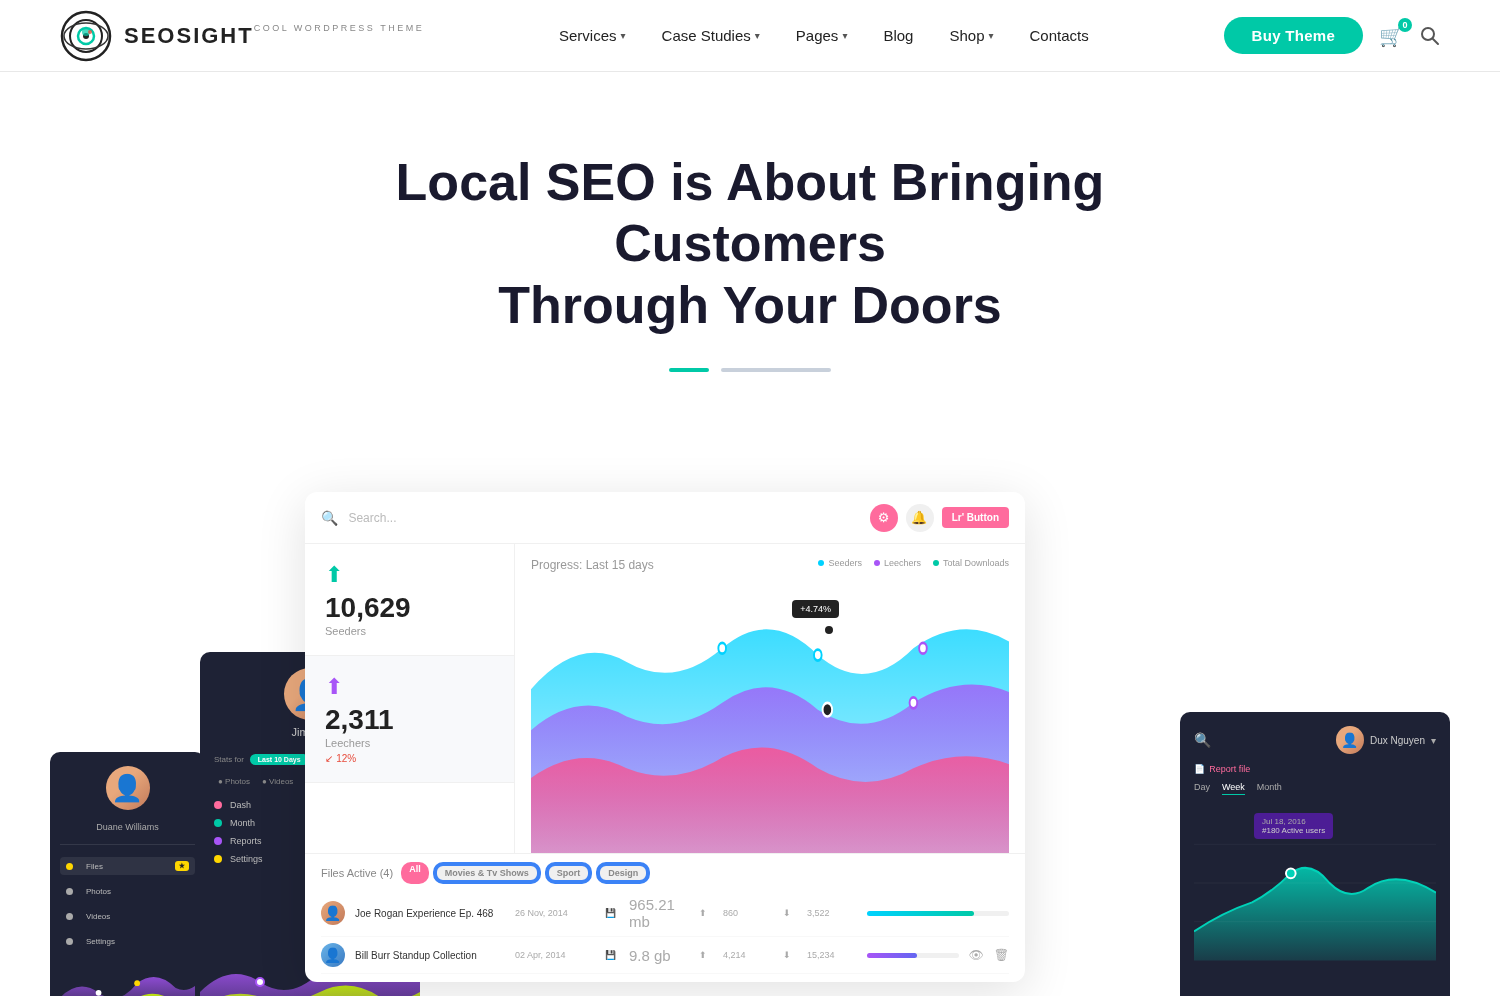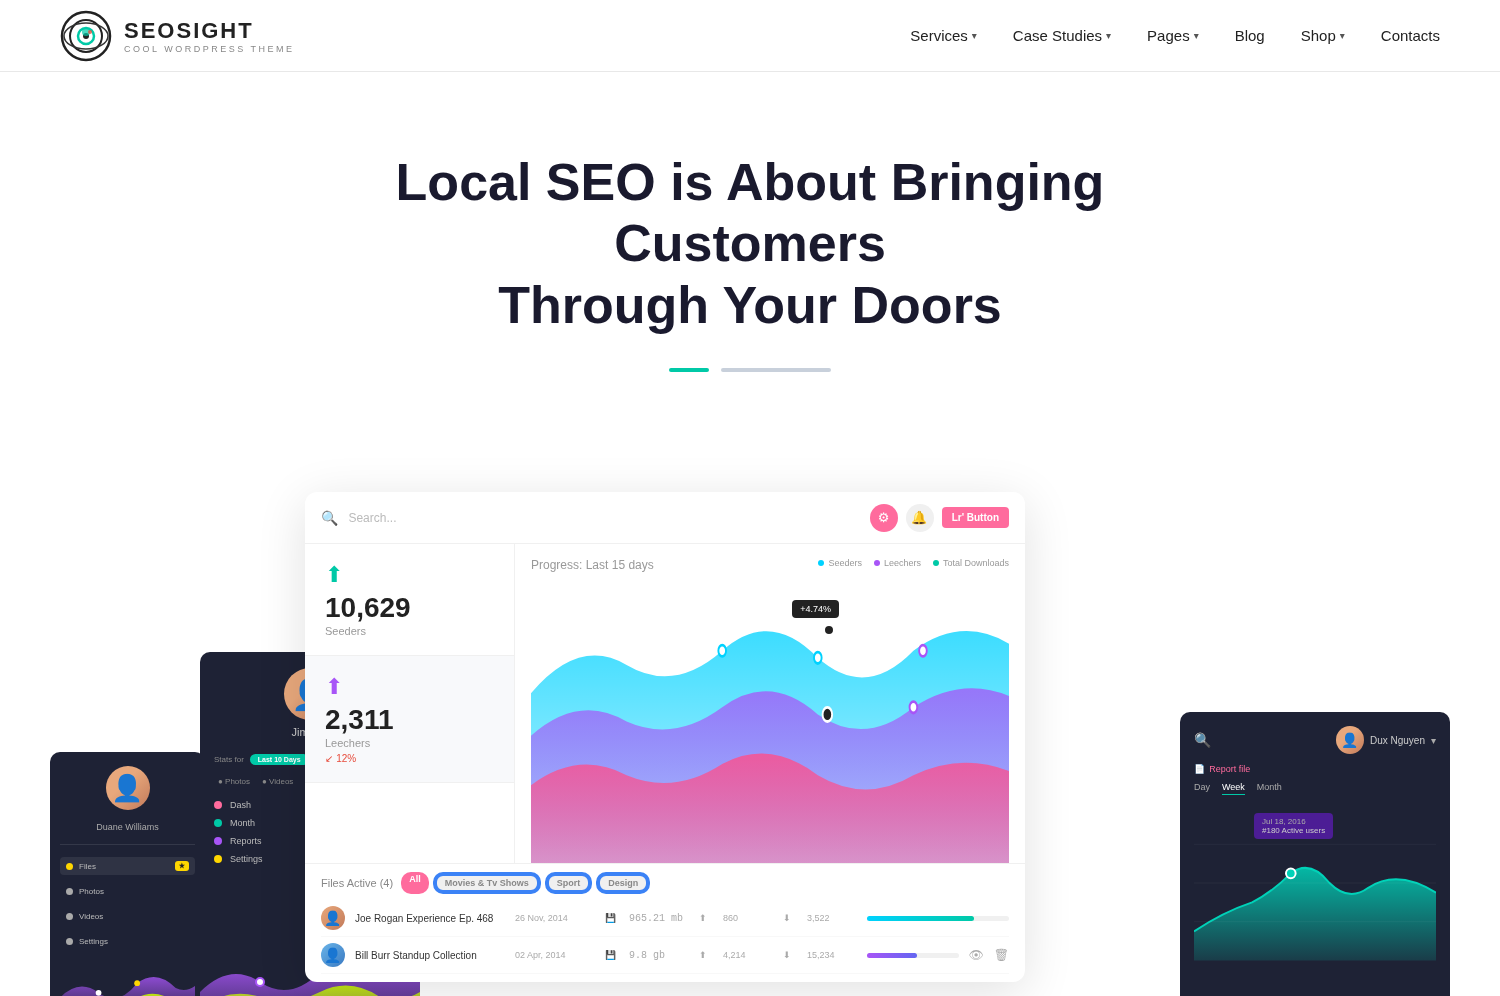--- a/index.html
+++ b/index.html
@@ -19,21 +19,21 @@
       display: flex;
       align-items: center;
       gap: 12px;
     }
     .logo-icon {
       width: 52px;
       height: 52px;
     }
     .logo-text-area {
       display: flex;
-      flex-direction: column;
+      flex-direction: row;
     }
     .logo-title {
       font-size: 22px;
       font-weight: 800;
       letter-spacing: 2px;
       color: #222;
     }
     .logo-subtitle {
       font-size: 9px;
       letter-spacing: 2.5px;
@@ -180,21 +180,21 @@
       overflow: hidden;
     }
     .user-name-sm {
       color: #aaa;
       font-size: 9px;
       text-align: center;
     }
     .nav-item-sm {
       display: flex;
       align-items: center;
-      gap: 6px;
+      gap: 13px;
       padding: 4px 6px;
       border-radius: 4px;
     }
     .nav-item-sm.active { background: rgba(255,255,255,0.08); }
     .nav-dot {
       width: 7px; height: 7px; border-radius: 50%;
       flex-shrink: 0;
     }
     .nav-label-sm { color: #bbb; font-size: 8px; }
     .nav-badge {
@@ -436,21 +436,21 @@
       display: flex;
       align-items: center;
       gap: 10px;
       padding: 6px 0;
       border-bottom: 1px solid #f8f8f8;
       font-size: 10px;
     }
     .file-avatar { width: 24px; height: 24px; border-radius: 50%; font-size: 14px; }
     .file-name { color: #333; flex: 0 0 150px; font-size: 10px; }
     .file-date { color: #aaa; flex: 0 0 80px; font-size: 9px; }
-    .file-size { color: #aaa; flex: 0 0 60px; font-size: 10px; font-family: Liberation Mono, monospace; }
+    .file-size { color: #aaa; flex: 0 0 60px; font-size: 15px; }
     .file-stat { color: #aaa; flex: 0 0 50px; font-size: 9px; }
     .file-bar-wrap { flex: 1; height: 5px; background: #f0f0f0; border-radius: 3px; }
     .file-bar { height: 100%; border-radius: 3px; }
     .bar-teal { background: linear-gradient(90deg, #00d2ff, #00c9a7); }
     .bar-purple { background: linear-gradient(90deg, #a855f7, #6366f1); }
 
     
     .card-right {
       position: absolute;
       right: 50px;
@@ -547,20 +547,33 @@
     </a>
     <a class="nav-item">
       <span>Shop</span>
       <span class="chevron">▾</span>
     </a>
     <a class="nav-item">
       <span>Contacts</span>
     </a>
   </nav>
 
+  <div class="nav-right">
+    <button class="btn-buy">Buy Theme</button>
+    <div class="cart-badge">
+      <span style="font-size:20px;">🛒</span>
+      <span class="cart-badge-num">0</span>
+    </div>
+    <button class="icon-btn">
+      <svg width="20" height="20" viewBox="0 0 20 20">
+        <circle cx="8" cy="8" r="6" fill="none" stroke="#555" stroke-width="2"></circle>
+        <line x1="13" y1="13" x2="18" y2="18" stroke="#555" stroke-width="2" stroke-linecap="round"></line>
+      </svg>
+    </button>
+  </div>
 </header>
 
 <section class="hero">
   <h1 class="hero-title">
     <span>Local SEO is About Bringing Customers</span><br>
     <span>Through Your Doors</span>
   </h1>
   <div class="hero-dividers">
     <div class="divider-short"></div>
     <div class="divider-long"></div>

